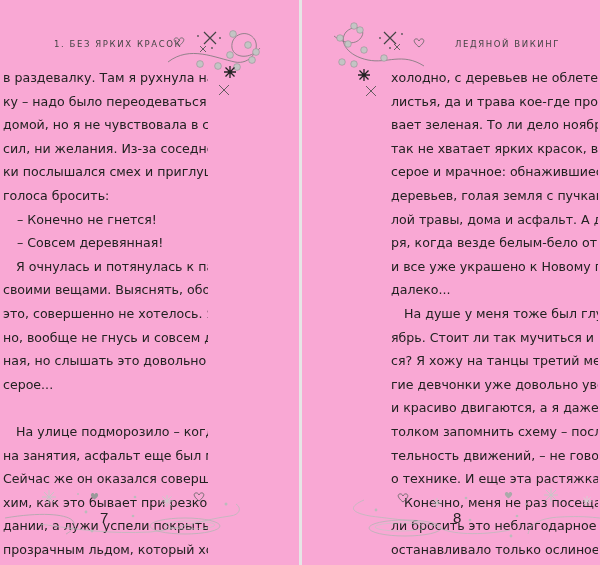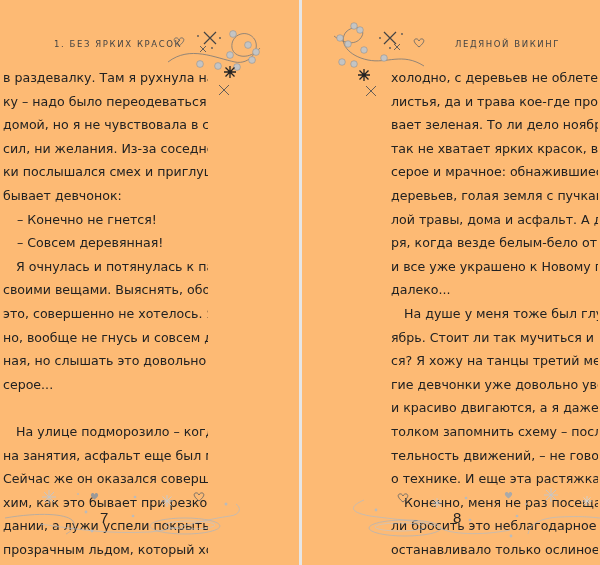--- a/index.html
+++ b/index.html
@@ -2,21 +2,21 @@
 <html><head>
 <meta charset="utf-8">
 <style>
   html, body { margin:0; padding:0; }
   body {
     width:600px; height:565px; position:relative; overflow:hidden;
     background:#ffffff;
     font-family:"DejaVu Sans", sans-serif;
     color:#222;
   }
-  .page { position:absolute; top:0; height:565px; background:#fdba74; }
+  .page { position:absolute; top:0; height:565px; background:#f9a8d4; }
   .page-left { left:0; width:299px; }
   .page-right { left:302px; width:298px;padding-left:29px; }
   .spine { position:absolute; left:299px; top:0; width:3px; height:565px; background:#e6e6e6; }
 
   .running-head {
     position:absolute; top:39px;
     font-size:8.5px; letter-spacing:1.6px; color:#444;
     white-space:nowrap;
   }
   .page-left .running-head { left:54px; }
@@ -74,21 +74,21 @@
   <svg class="deco" style="left:218px; top:84px;" width="12" height="12" viewBox="0 0 12 12">
     <path d="M1 1 L11 11 M11 1 L1 11" stroke="#555" stroke-width="0.9"></path>
   </svg>
 
   <div class="text-block">
     <div class="line">в раздевалку. Там я рухнула на скамей-</div>
     <div class="line">ку – надо было переодеваться и идти</div>
     <div class="line">домой, но я не чувствовала в себе ни</div>
     <div class="line">сил, ни желания. Из-за соседней вешал-</div>
     <div class="line">ки послышался смех и приглушенные</div>
-    <div class="line last">бывает девчонок:</div>
+    <div class="line last">голоса бросить:</div>
     <div class="line dash">– Конечно не гнется!</div>
     <div class="line dash">– Совсем деревянная!</div>
     <div class="line indent">Я очнулась и потянулась к пакету со</div>
     <div class="line">своими вещами. Выяснять, обо мне ли</div>
     <div class="line">это, совершенно не хотелось. Я, конеч-</div>
     <div class="line">но, вообще не гнусь и совсем деревян-</div>
     <div class="line">ная, но слышать это довольно непри-</div>
     <div class="line last">серое...</div>
     <div class="gap"></div>
     <div class="line indent">На улице подморозило – когда я шла</div>

